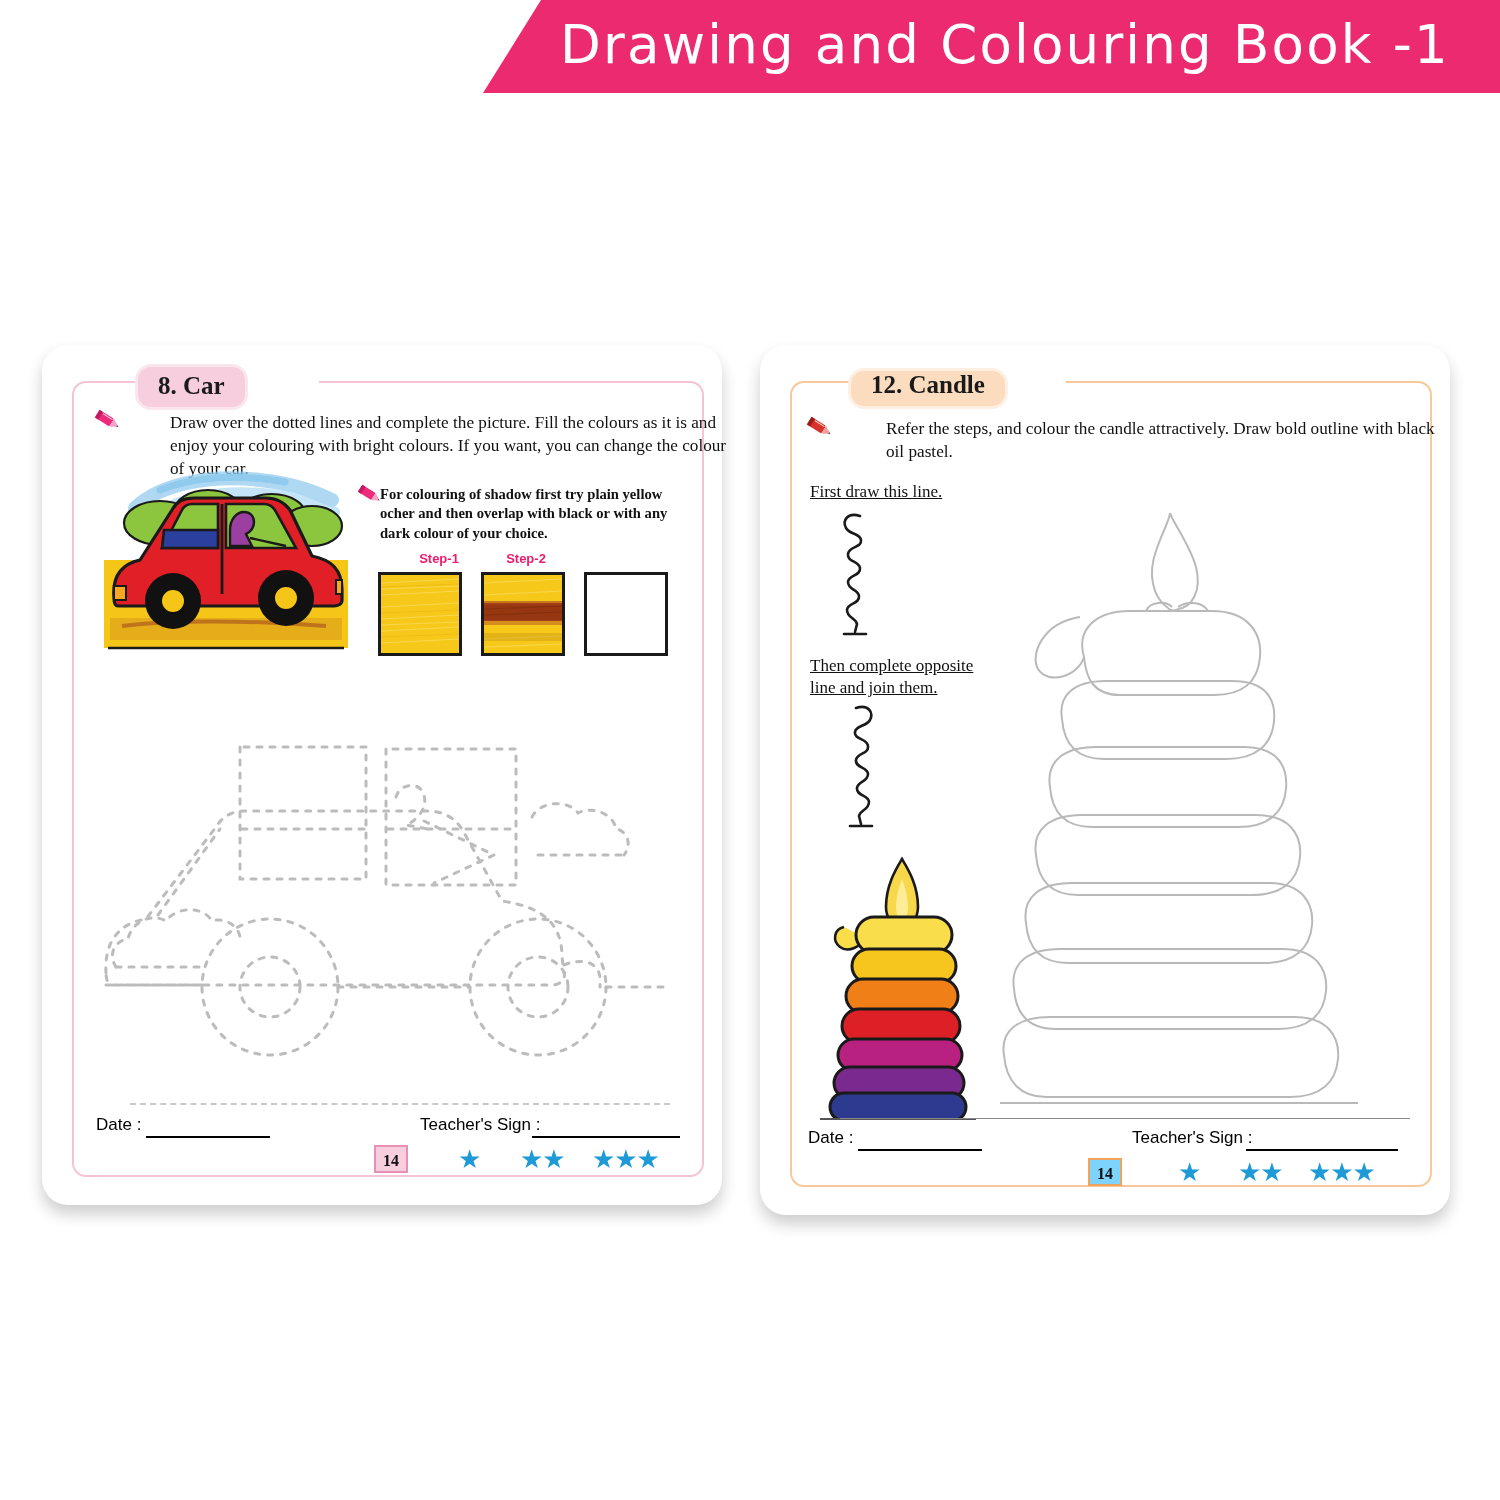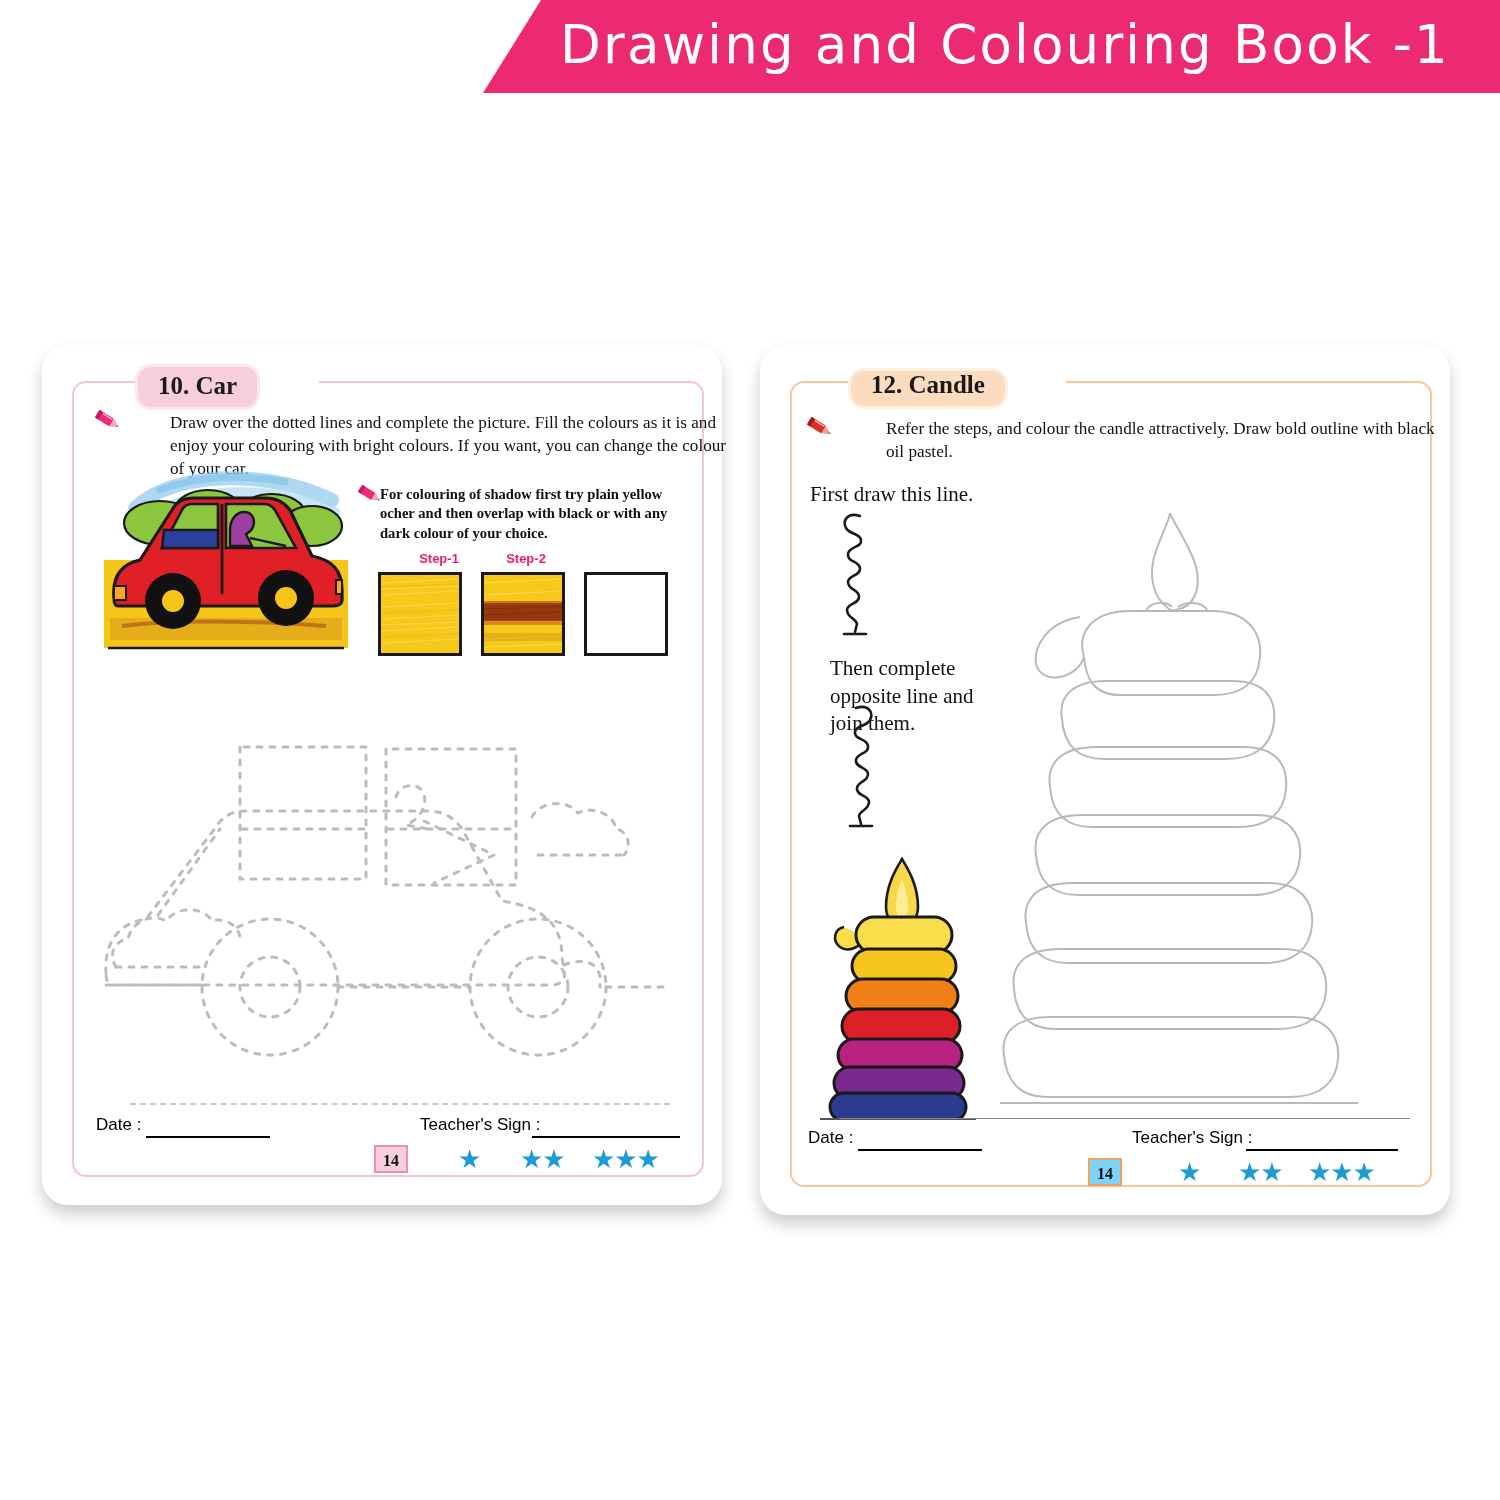--- a/index.html
+++ b/index.html
@@ -115,23 +115,24 @@
     position: absolute;
     font-family: "Liberation Serif", serif;
     font-size: 14.6px;
     line-height: 1.32;
     color: #111;
     font-weight: bold;
   }
   .small-label {
     position: absolute;
     font-family: "Liberation Serif", serif;
-    font-size: 21px;
+    font-size: 17px;
     line-height: 1.32;
     color: #111;
+    text-decoration: underline;
   }
   .step-label {
     position: absolute;
     font-family: "Liberation Sans", sans-serif;
     font-size: 13px;
     font-weight: bold;
     color: #ec1d6e;
     text-align: center;
     width: 80px;
   }
@@ -202,21 +203,21 @@
   </svg>
   <div id="banner-title">Drawing and Colouring Book -1</div>
 </div>
 
 <div class="page" id="page-left">
   <div class="page-frame" id="frame-left">
     <div class="frame-notch" style="left:100px; width:145px;"></div>
   </div>
 </div>
 
-<div class="title-pill" id="title-left">10. Car</div>
+<div class="title-pill" id="title-left">8. Car</div>
 
 <div class="pencil abs" style="left:93px; top:408px;">
   <svg width="30" height="26" viewBox="0 0 30 26">
     <g transform="rotate(32 15 13)">
       <rect x="2" y="8" width="17" height="9" rx="1.5" fill="#ee2a7b"></rect>
       <polygon points="19,8 27,12.5 19,17" fill="#f8a0c8"></polygon>
       <polygon points="25,11.8 27,12.5 25,13.2" fill="#2b2b2b"></polygon>
       <rect x="2" y="8" width="4" height="9" fill="#c41865"></rect>
       <line x1="7" y1="9.5" x2="18" y2="9.5" stroke="#ffffff" stroke-width="1.1" opacity="0.75"></line>
     </g>
@@ -405,21 +406,21 @@
 
 <div class="small-label" style="left:810px; top:481px; width:240px;">First draw this line.</div>
 
 <div class="abs" style="left:836px; top:508px;">
   <svg width="50" height="135" viewBox="0 0 50 135">
     <path d="M24,8 C12,4 6,12 10,20 C14,27 24,25 25,32 C26,40 13,38 12,46 C11,54 23,53 24,60 C25,68 12,67 12,74 C12,82 22,81 23,88 C24,96 11,95 11,102 C11,110 20,110 21,116 L19,124" fill="none" stroke="#1a1a1a" stroke-width="2.6" stroke-linecap="round"></path>
     <path d="M8,126 L30,126" stroke="#1a1a1a" stroke-width="2.6" stroke-linecap="round"></path>
   </svg>
 </div>
 
-<div class="small-label" style="left:810px; top:655px; width:180px;margin-left:20px;">Then complete opposite line and join them.</div>
+<div class="small-label" style="left:810px; top:655px; width:180px;">Then complete opposite line and join them.</div>
 
 <div class="abs" style="left:840px; top:700px;">
   <svg width="50" height="135" viewBox="0 0 50 135">
     <path d="M16,8 C28,4 34,12 30,20 C26,27 16,25 15,32 C14,40 27,38 28,46 C29,54 17,53 16,60 C15,68 28,67 28,74 C28,82 18,81 17,88 C16,96 29,95 29,102 C29,110 20,110 19,116 L21,124" fill="none" stroke="#1a1a1a" stroke-width="2.6" stroke-linecap="round"></path>
     <path d="M10,126 L32,126" stroke="#1a1a1a" stroke-width="2.6" stroke-linecap="round"></path>
   </svg>
 </div>
 
 <div class="abs" style="left:818px; top:855px;">
   <svg width="160" height="265" viewBox="0 0 160 265">

